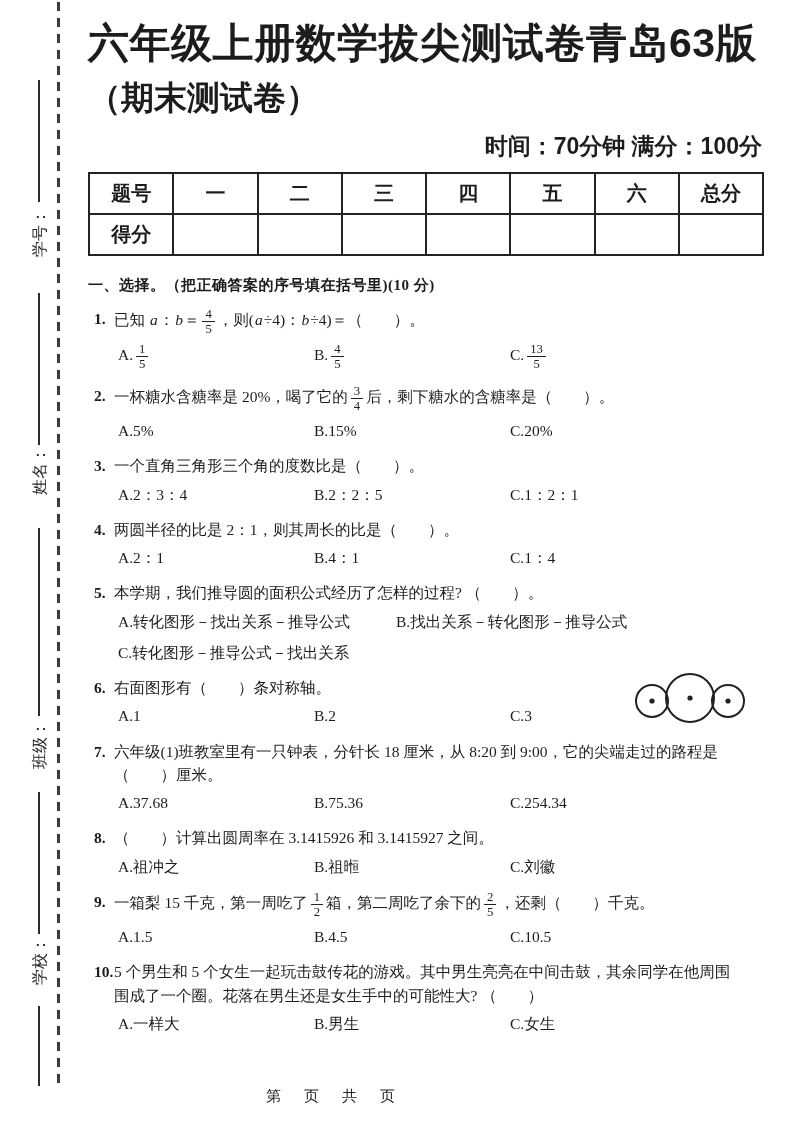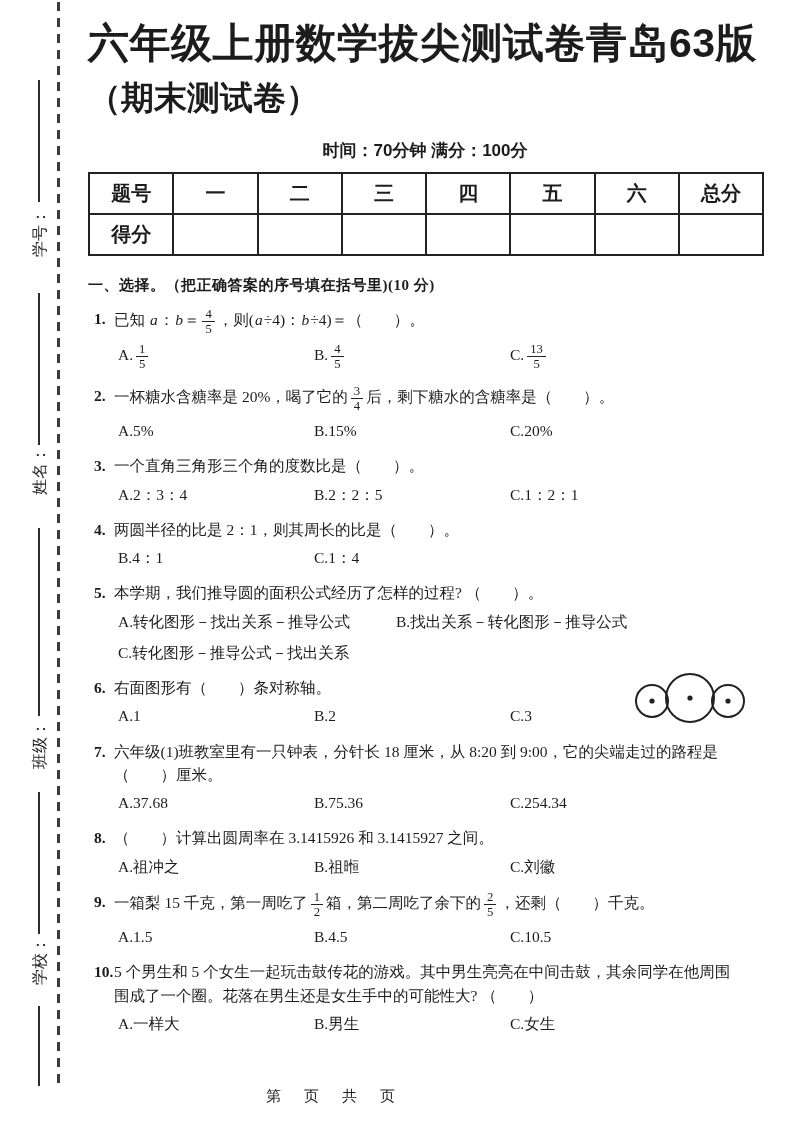--- a/index.html
+++ b/index.html
@@ -34,21 +34,21 @@
   .title {
     font-family:"Liberation Sans","DejaVu Sans",sans-serif;
     font-weight:900; font-size:41px; line-height:1.25; 
     letter-spacing:0.5px; white-space:nowrap;
   }
   .subtitle {
     font-family:"Liberation Sans","DejaVu Sans",sans-serif;
     font-weight:900; font-size:33px; line-height:1.25; text-align:left; margin-top:8px;
   }
   .info-line {
-    margin-top:20px; text-align:center; font-size:17px; font-weight:700;
+    margin-top:12px; text-align:right; font-size:23px; font-weight:700;
     font-family:"Liberation Sans","DejaVu Sans",sans-serif; padding-right:2px;
   }
   table.score {
     width:100%; margin-top:10px; border-collapse:collapse;
   }
   table.score th, table.score td {
     border:2px solid #222; height:41px; text-align:center; vertical-align:middle;
     font-family:"Liberation Sans","DejaVu Sans",sans-serif;
     font-weight:700; font-size:20px; width:84px;
   }
@@ -162,20 +162,21 @@
             <span class="q-option"><span>B.2：2：5</span></span>
             <span class="q-option"><span>C.1：2：1</span></span>
           </div>
         </div>
         <div class="question">
           <div class="q-line">
             <span class="q-num">4.</span>
             <span class="q-body"><span>两圆半径的比是 2：1，则其周长的比是（　　）。</span></span>
           </div>
           <div class="q-options">
+            <span class="q-option"><span>A.2：1</span></span>
             <span class="q-option"><span>B.4：1</span></span>
             <span class="q-option"><span>C.1：4</span></span>
           </div>
         </div>
         <div class="question">
           <div class="q-line">
             <span class="q-num">5.</span>
             <span class="q-body"><span>本学期，我们推导圆的面积公式经历了怎样的过程? （　　）。</span></span>
           </div>
           <div class="q-options two-col">

